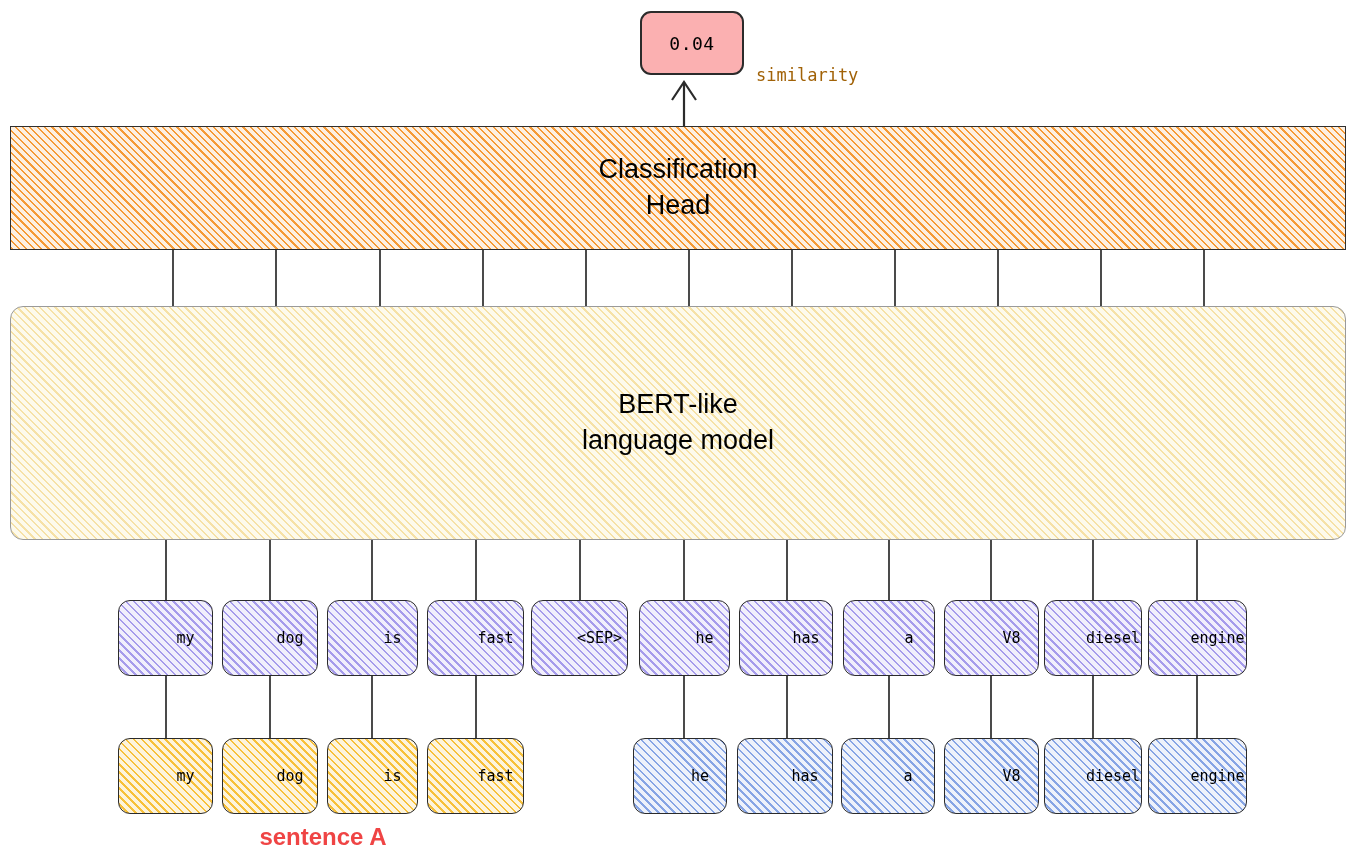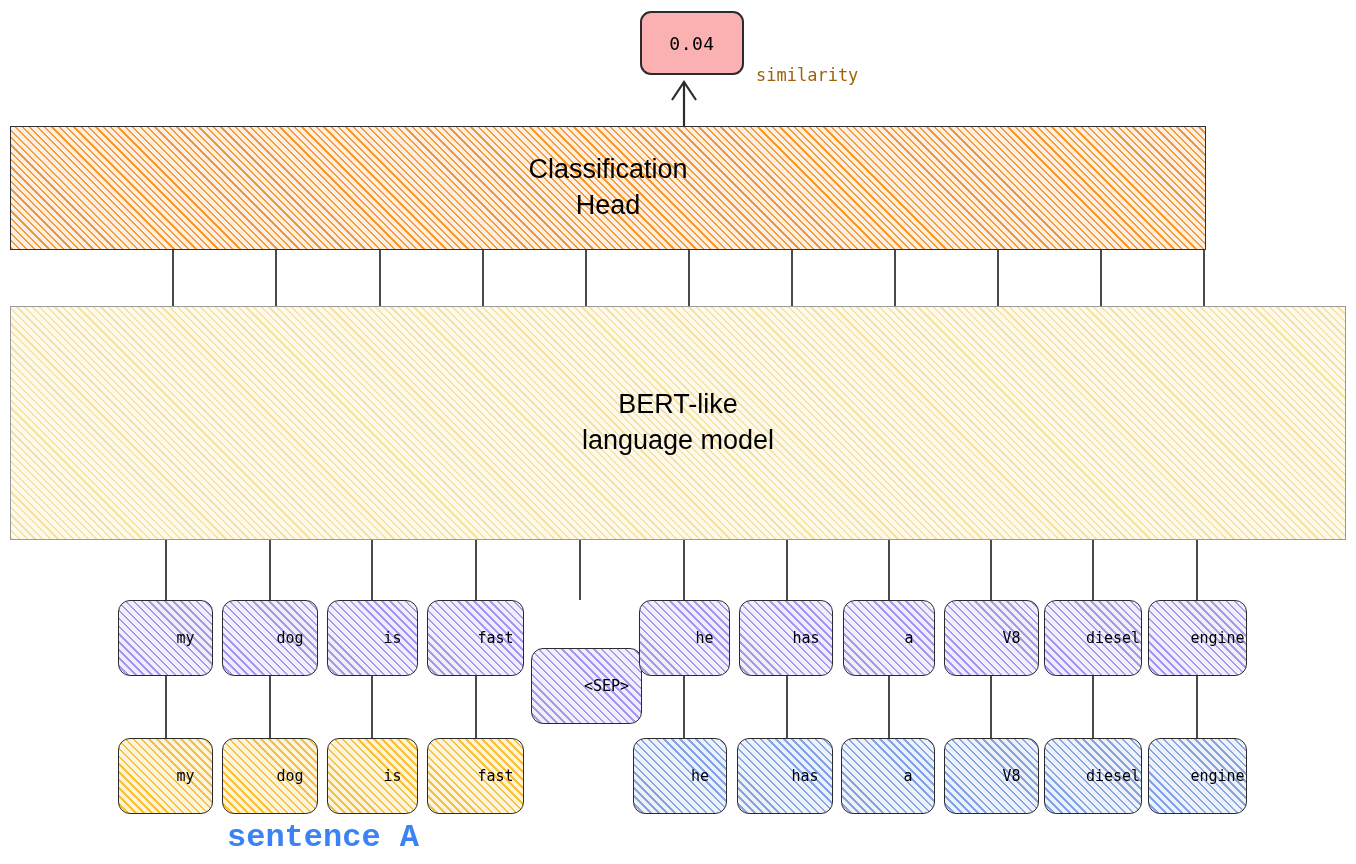--- a/index.html
+++ b/index.html
@@ -39,21 +39,21 @@
     font-family: "Liberation Sans", sans-serif;
     font-size: 27px;
     line-height: 1.32;
     color: #000000;
     white-space: pre-line;
   }
 
   #classification-head {
     left: 10px;
     top: 126px;
-    width: 1196px;
+    width: 1336px;
     height: 124px;
     background-color: #fdf0e2;
     background-image: repeating-linear-gradient(
         45deg,
         rgba(245,150,45,0.95) 0px,
         rgba(245,150,45,0.95) 1.6px,
         rgba(255,255,255,0) 1.6px,
         rgba(255,255,255,0) 5.2px);
     border-color: #2f2f2f;
   }
@@ -64,20 +64,21 @@
     width: 1336px;
     height: 234px;
     background-color: #fdfaec;
     background-image: repeating-linear-gradient(
         45deg,
         rgba(240,205,110,0.55) 0px,
         rgba(240,205,110,0.55) 1.6px,
         rgba(255,255,255,0) 1.6px,
         rgba(255,255,255,0) 5.4px);
     border-color: #9a9a9a;
+    border-radius: 13px;
   }
 
   
   #similarity-box {
     left: 640px;
     top: 11px;
     width: 104px;
     height: 64px;
     border: 2px solid #2b2b2b;
     border-radius: 11px;
@@ -132,24 +133,24 @@
     background-image: repeating-linear-gradient(
         45deg,
         rgba(95,135,220,0.72) 0px,
         rgba(95,135,220,0.72) 1.7px,
         rgba(255,255,255,0) 1.7px,
         rgba(255,255,255,0) 5.6px);
   }
 
   
   .sentence-caption {
-    font-family: Liberation Mono, monospace;
-    font-size: 32px;
+    font-family: Liberation Sans, sans-serif;
+    font-size: 24px;
     font-weight: bold;
-    color: #3b82f6;
+    color: #ef4444;
     height: 34px;
   }
 
   svg.edge-layer {
     position: absolute;
     left: 0; top: 0;
     width: 1356px;
     height: 864px;
     pointer-events: none;
   }
@@ -218,21 +219,21 @@
 
   <div class="node panel" id="bert-model">
     <span class="panel-label">BERT-like
 language model</span>
   </div>
 
   <div class="node token purple" style="left:118px;top:600px;width:95px;">my</div>
   <div class="node token purple" style="left:222px;top:600px;width:96px;">dog</div>
   <div class="node token purple" style="left:327px;top:600px;width:91px;">is</div>
   <div class="node token purple" style="left:427px;top:600px;width:97px;">fast</div>
-  <div class="node token purple" style="left:531px;top:600px;width:111px;margin-top:48px;">&lt;SEP&gt;</div>
+  <div class="node token purple" style="left:531px;top:600px;width:97px;">&lt;SEP&gt;</div>
   <div class="node token purple" style="left:639px;top:600px;width:91px;">he</div>
   <div class="node token purple" style="left:739px;top:600px;width:94px;">has</div>
   <div class="node token purple" style="left:843px;top:600px;width:92px;">a</div>
   <div class="node token purple" style="left:944px;top:600px;width:95px;">V8</div>
   <div class="node token purple" style="left:1044px;top:600px;width:98px;">diesel</div>
   <div class="node token purple" style="left:1148px;top:600px;width:99px;">engine</div>
 
   <div class="node token yellow" style="left:118px;top:738px;width:95px;">my</div>
   <div class="node token yellow" style="left:222px;top:738px;width:96px;">dog</div>
   <div class="node token yellow" style="left:327px;top:738px;width:91px;">is</div>

